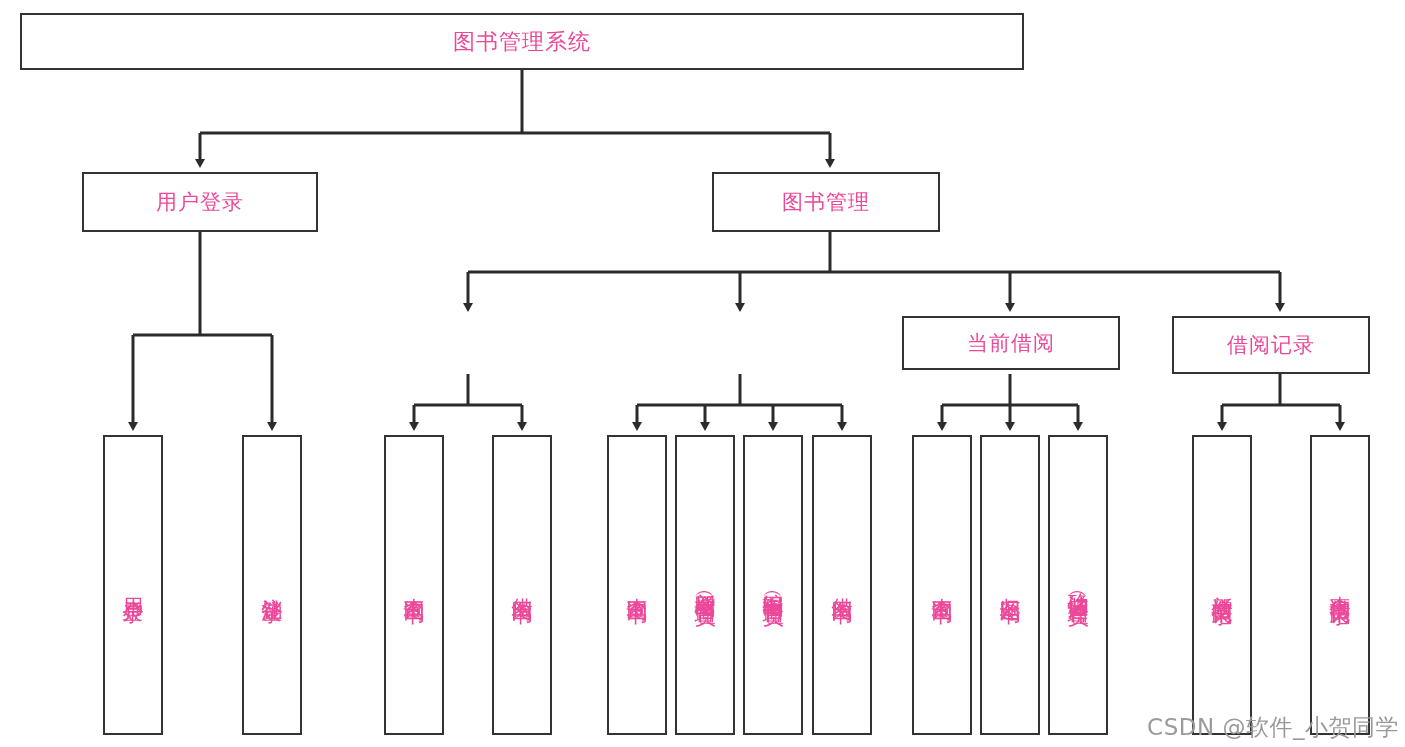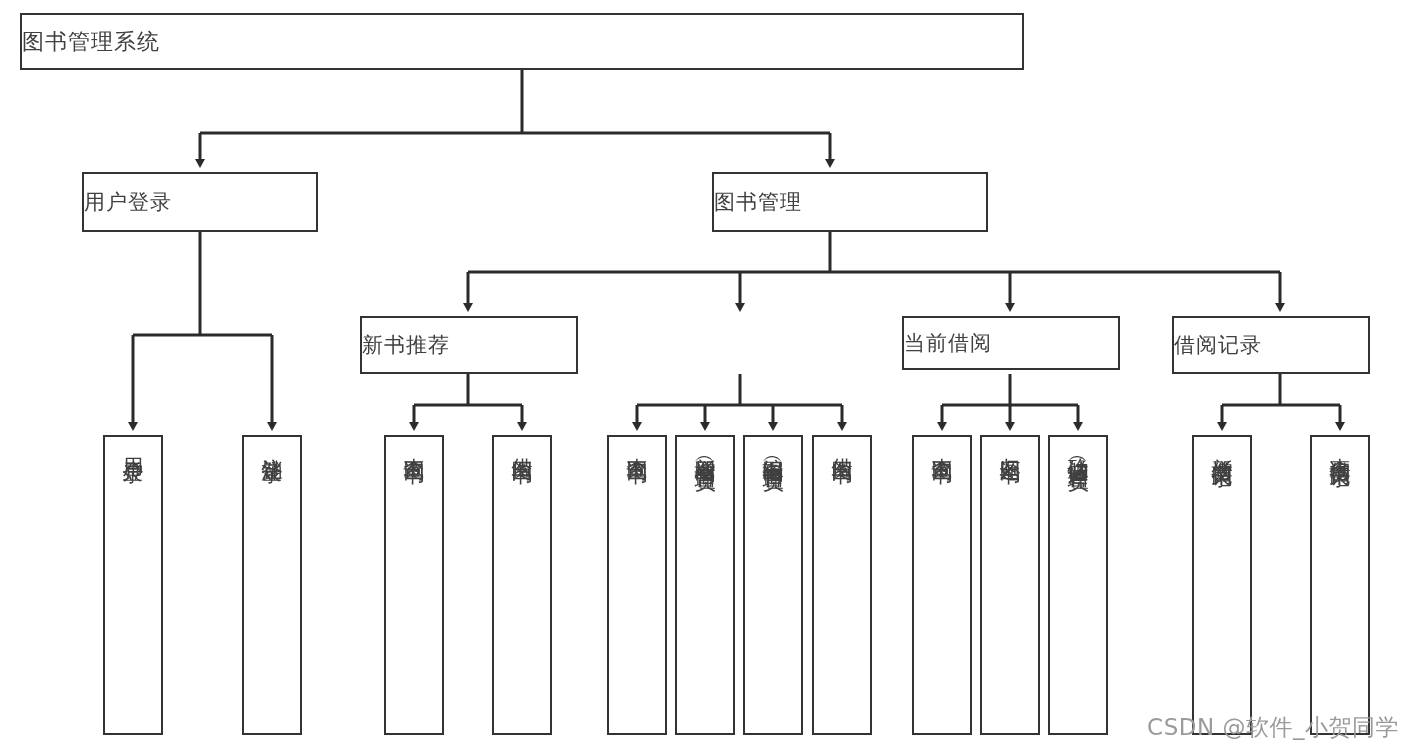--- a/index.html
+++ b/index.html
@@ -25,21 +25,22 @@
     height: 747px;
     pointer-events: none;
   }
   .node {
     position: absolute;
     box-sizing: border-box;
     border: 2px solid #333333;
     background: #ffffff;
     display: flex;
     align-items: center;
-    color: #404040;
+    justify-content: center;
+    color: #ec4899;
   }
   .node.horiz {
     font-size: 21px;
     letter-spacing: 1px;
   }
   .node.vert {
     writing-mode: vertical-rl;
     text-orientation: upright;
     font-size: 21px;
     letter-spacing: 2px;
@@ -120,27 +121,24 @@
   </svg>
 
   <div class="node horiz root" style="left:20px; top:13px; width:1004px; height:57px;">
     <span class="label">图书管理系统</span>
   </div>
 
   <div class="node horiz" style="left:82px; top:172px; width:236px; height:60px;">
     <span class="label">用户登录</span>
   </div>
 
-  <div class="node horiz" style="left:712px; top:172px; width:276px; height:60px;">
+  <div class="node horiz" style="left:712px; top:172px; width:228px; height:60px;">
     <span class="label">图书管理</span>
   </div>
 
-  <div class="node horiz" style="left:360px; top:316px; width:218px; height:58px;">
-    <span class="label">新书推荐</span>
-  </div>
 
 
   <div class="node horiz" style="left:902px; top:316px; width:218px; height:54px;">
     <span class="label">当前借阅</span>
   </div>
 
   <div class="node horiz" style="left:1172px; top:316px; width:198px; height:58px;">
     <span class="label">借阅记录</span>
   </div>
 

